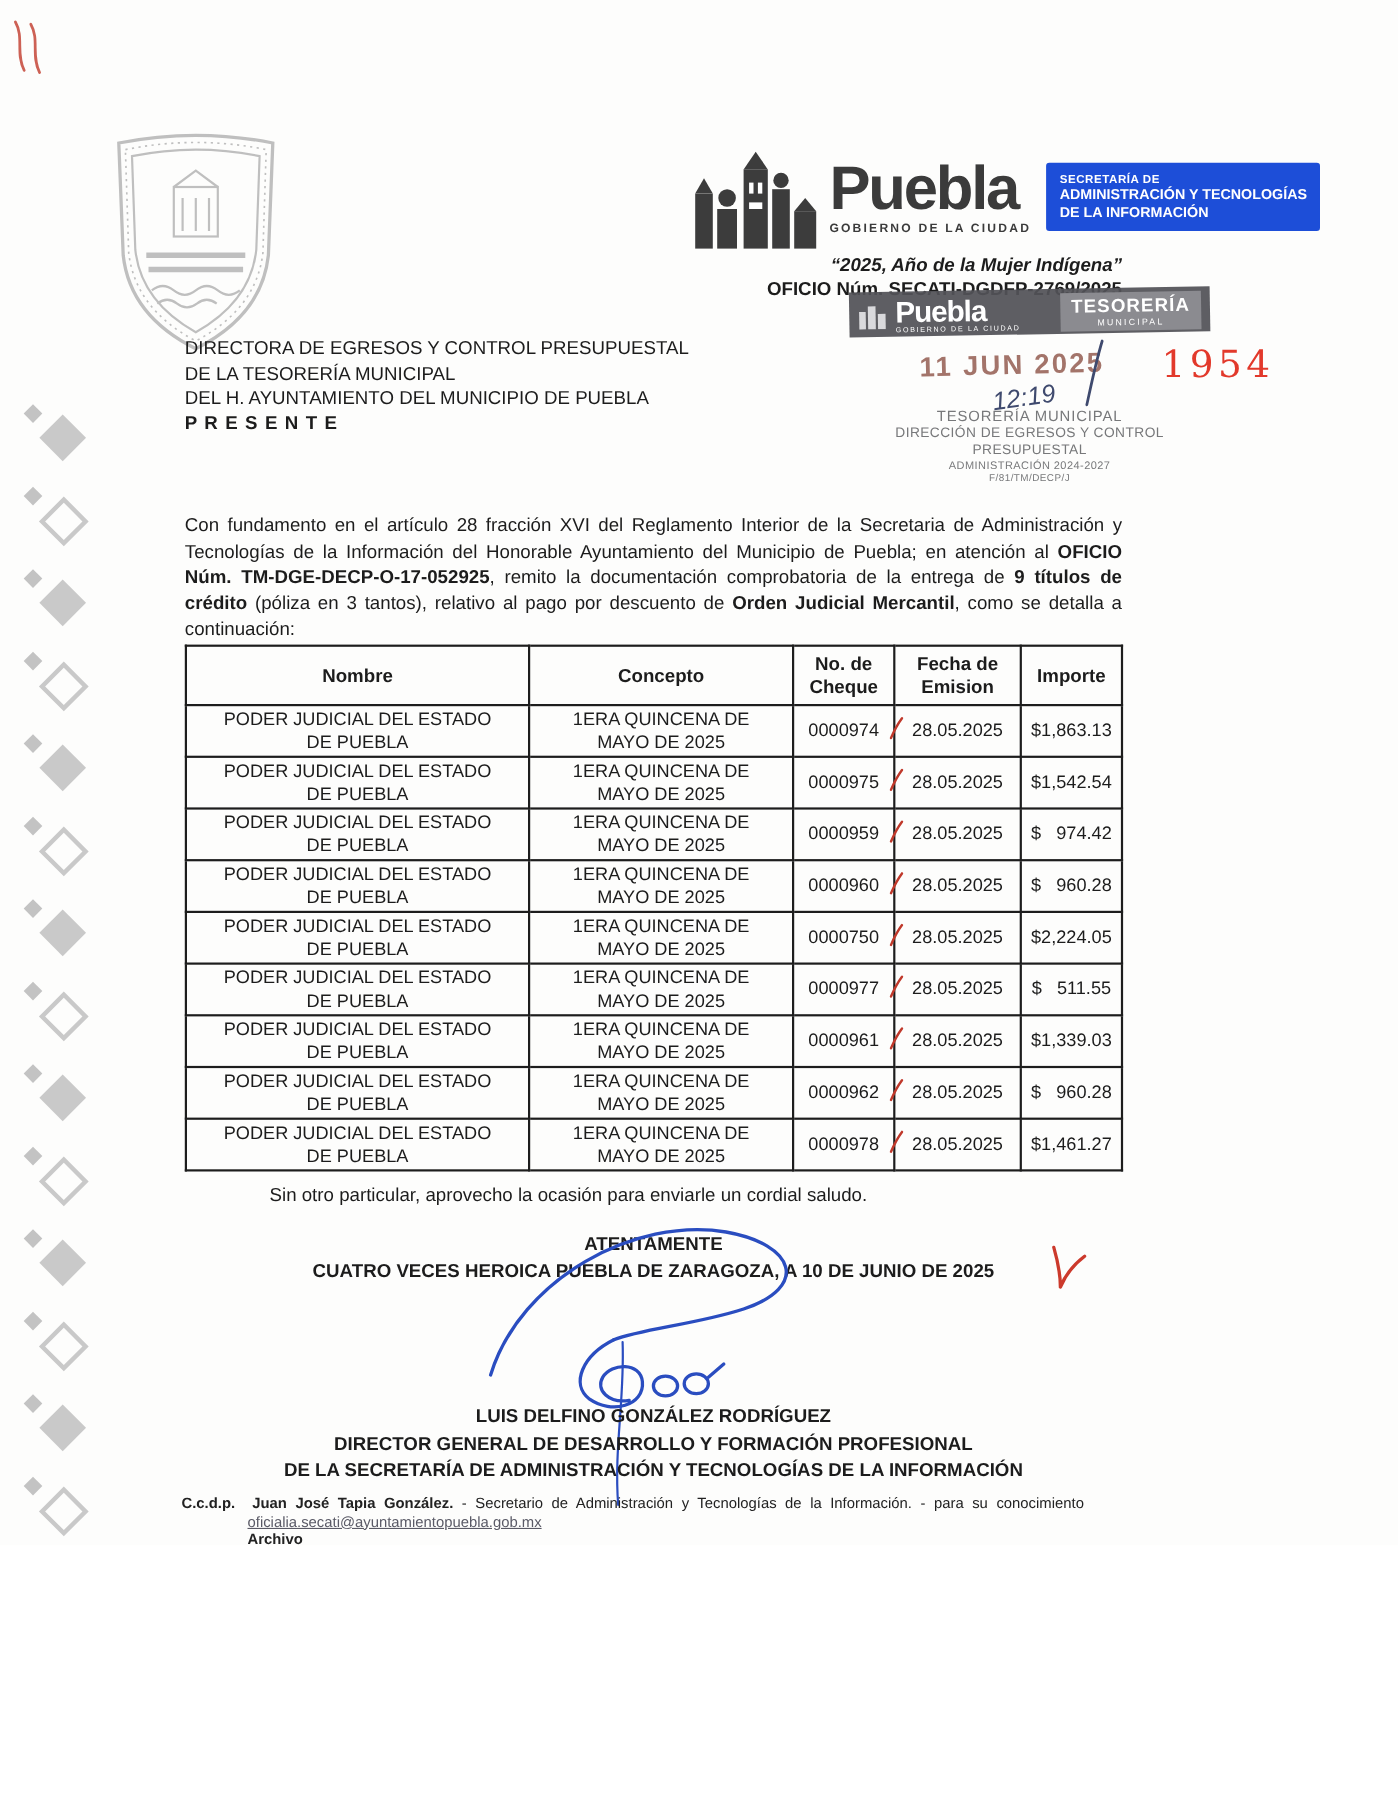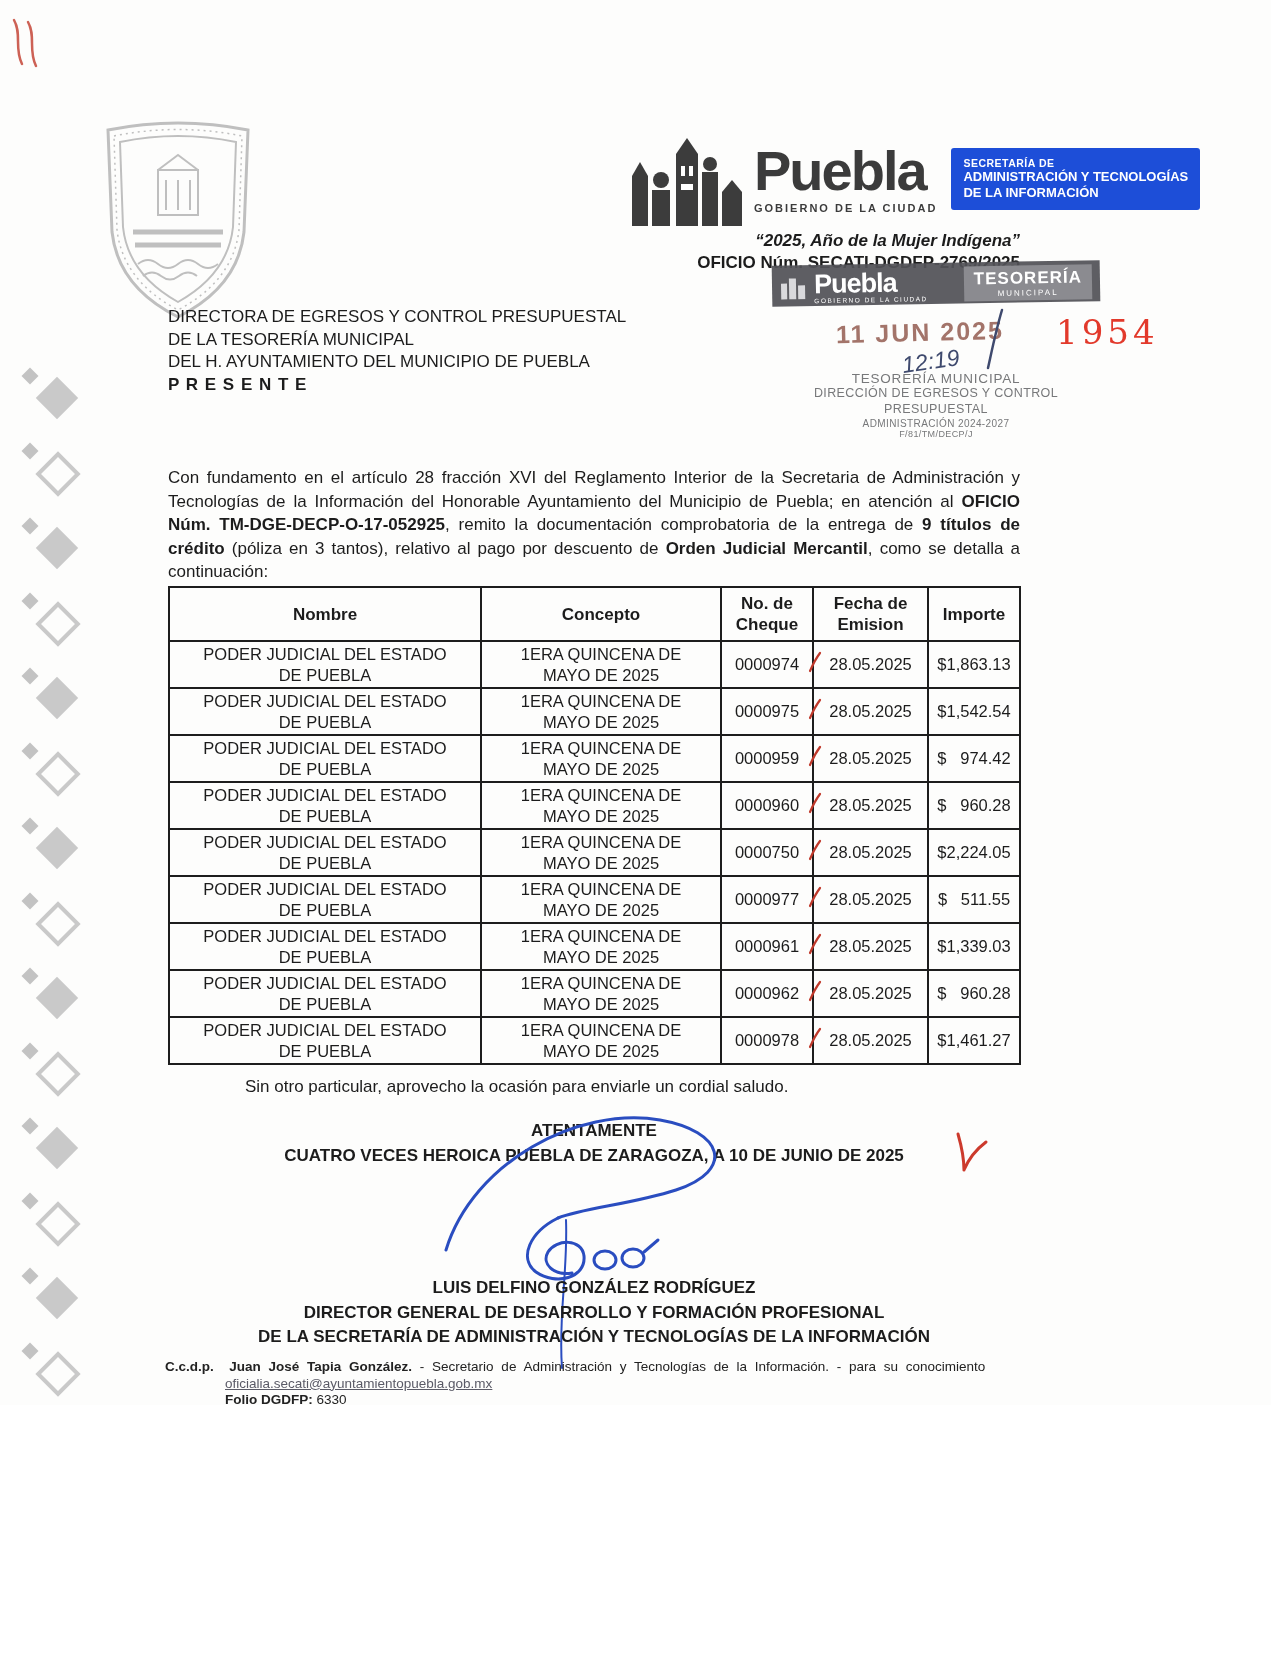--- a/index.html
+++ b/index.html
@@ -409,21 +409,20 @@
 
   <div class="abs signer">
     <div>LUIS DELFINO GONZÁLEZ RODRÍGUEZ</div>
     <div>DIRECTOR GENERAL DE DESARROLLO Y FORMACIÓN PROFESIONAL</div>
     <div>DE LA SECRETARÍA DE ADMINISTRACIÓN Y TECNOLOGÍAS DE LA INFORMACIÓN</div>
   </div>
 
   <div class="abs cc">
     <div class="row1"><span class="bold">C.c.d.p.</span>&nbsp;&nbsp;<span class="bold">Juan José Tapia González.</span><span> - Secretario de Administración y Tecnologías de la Información. - para su conocimiento</span></div>
     <div class="indent"><a class="email">oficialia.secati@ayuntamientopuebla.gob.mx</a></div>
-    <div class="indent"><span class="bold">Folio DGDFP:</span>&nbsp;<span>6330</span></div>
     <div class="indent bold">Archivo</div>
     <div class="indent bold">Expediente de los Trabajadores</div>
     <div class="indent initials">LDGR/YNDG/EARB</div>
   </div>
 
   <svg class="abs" style="left:240px; top:1445px;" width="130" height="76" viewBox="0 0 130 76">
     <g fill="none" stroke-linecap="round">
       <path d="M12 40 C30 12 62 6 74 22 C84 36 64 52 44 46 C28 42 34 24 50 26 C62 28 66 38 60 44" stroke="#2a4dc0" stroke-width="3"></path>
       <path d="M74 22 C92 26 108 48 122 70" stroke="#2a4dc0" stroke-width="3"></path>
       <path d="M86 14 L102 62" stroke="#c0392b" stroke-width="3"></path>

